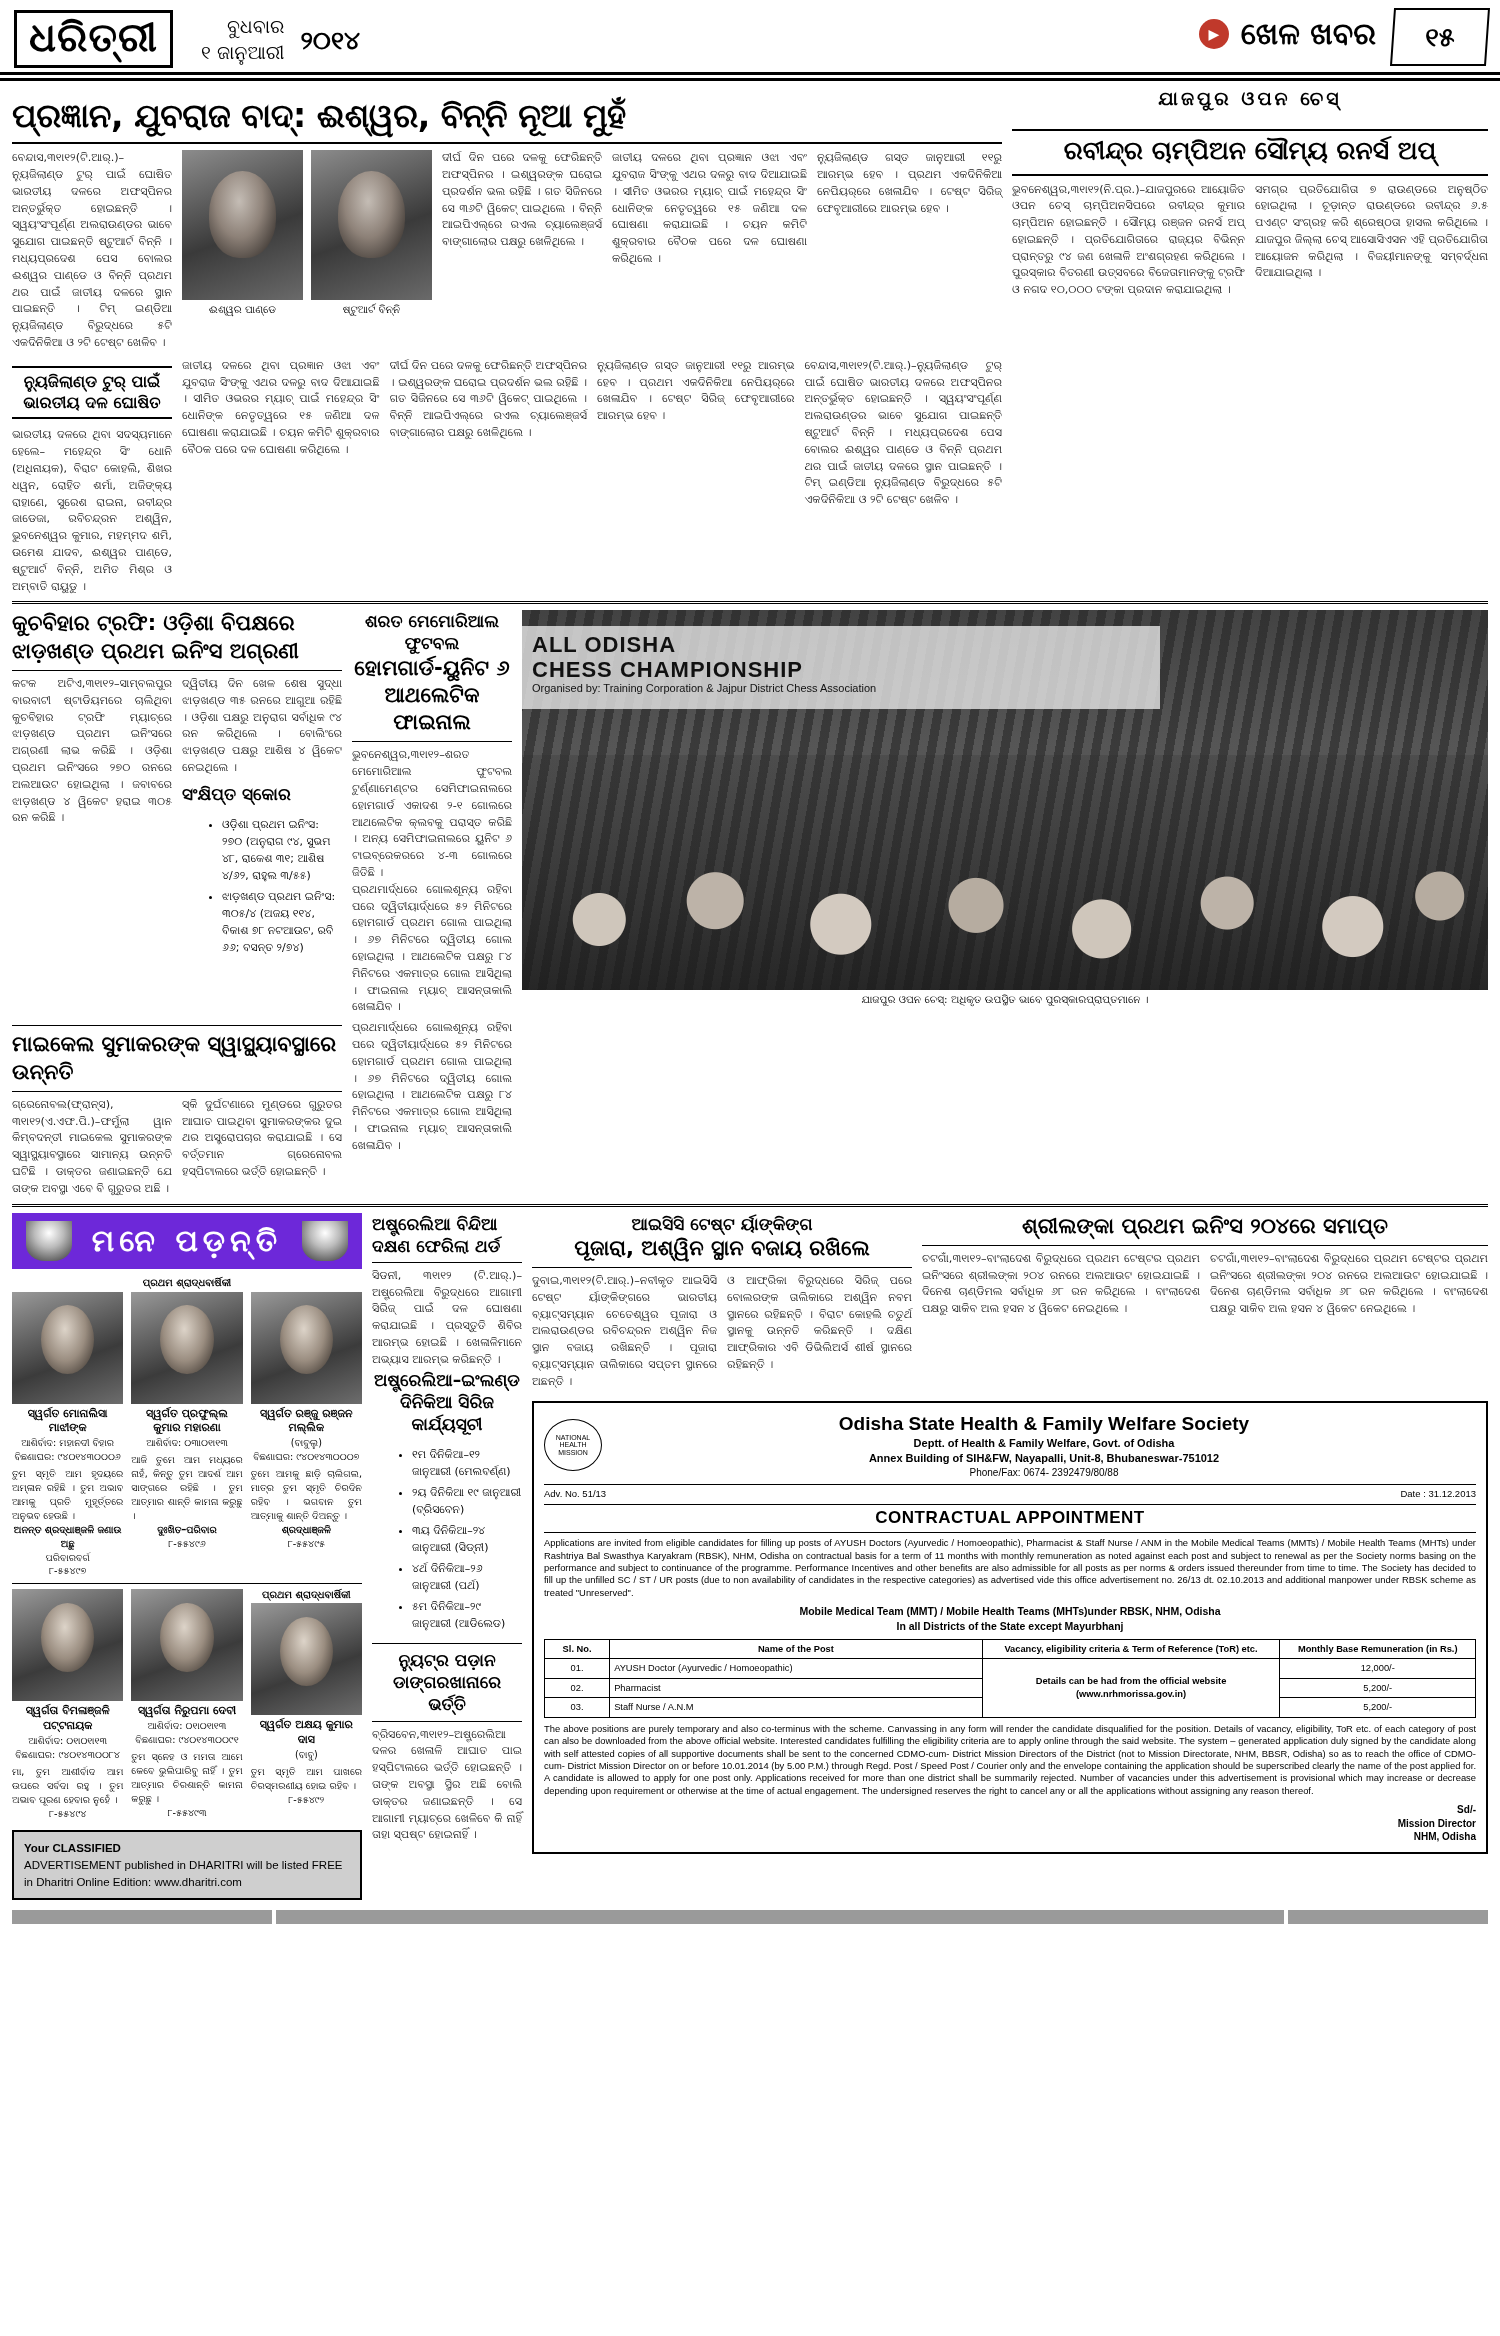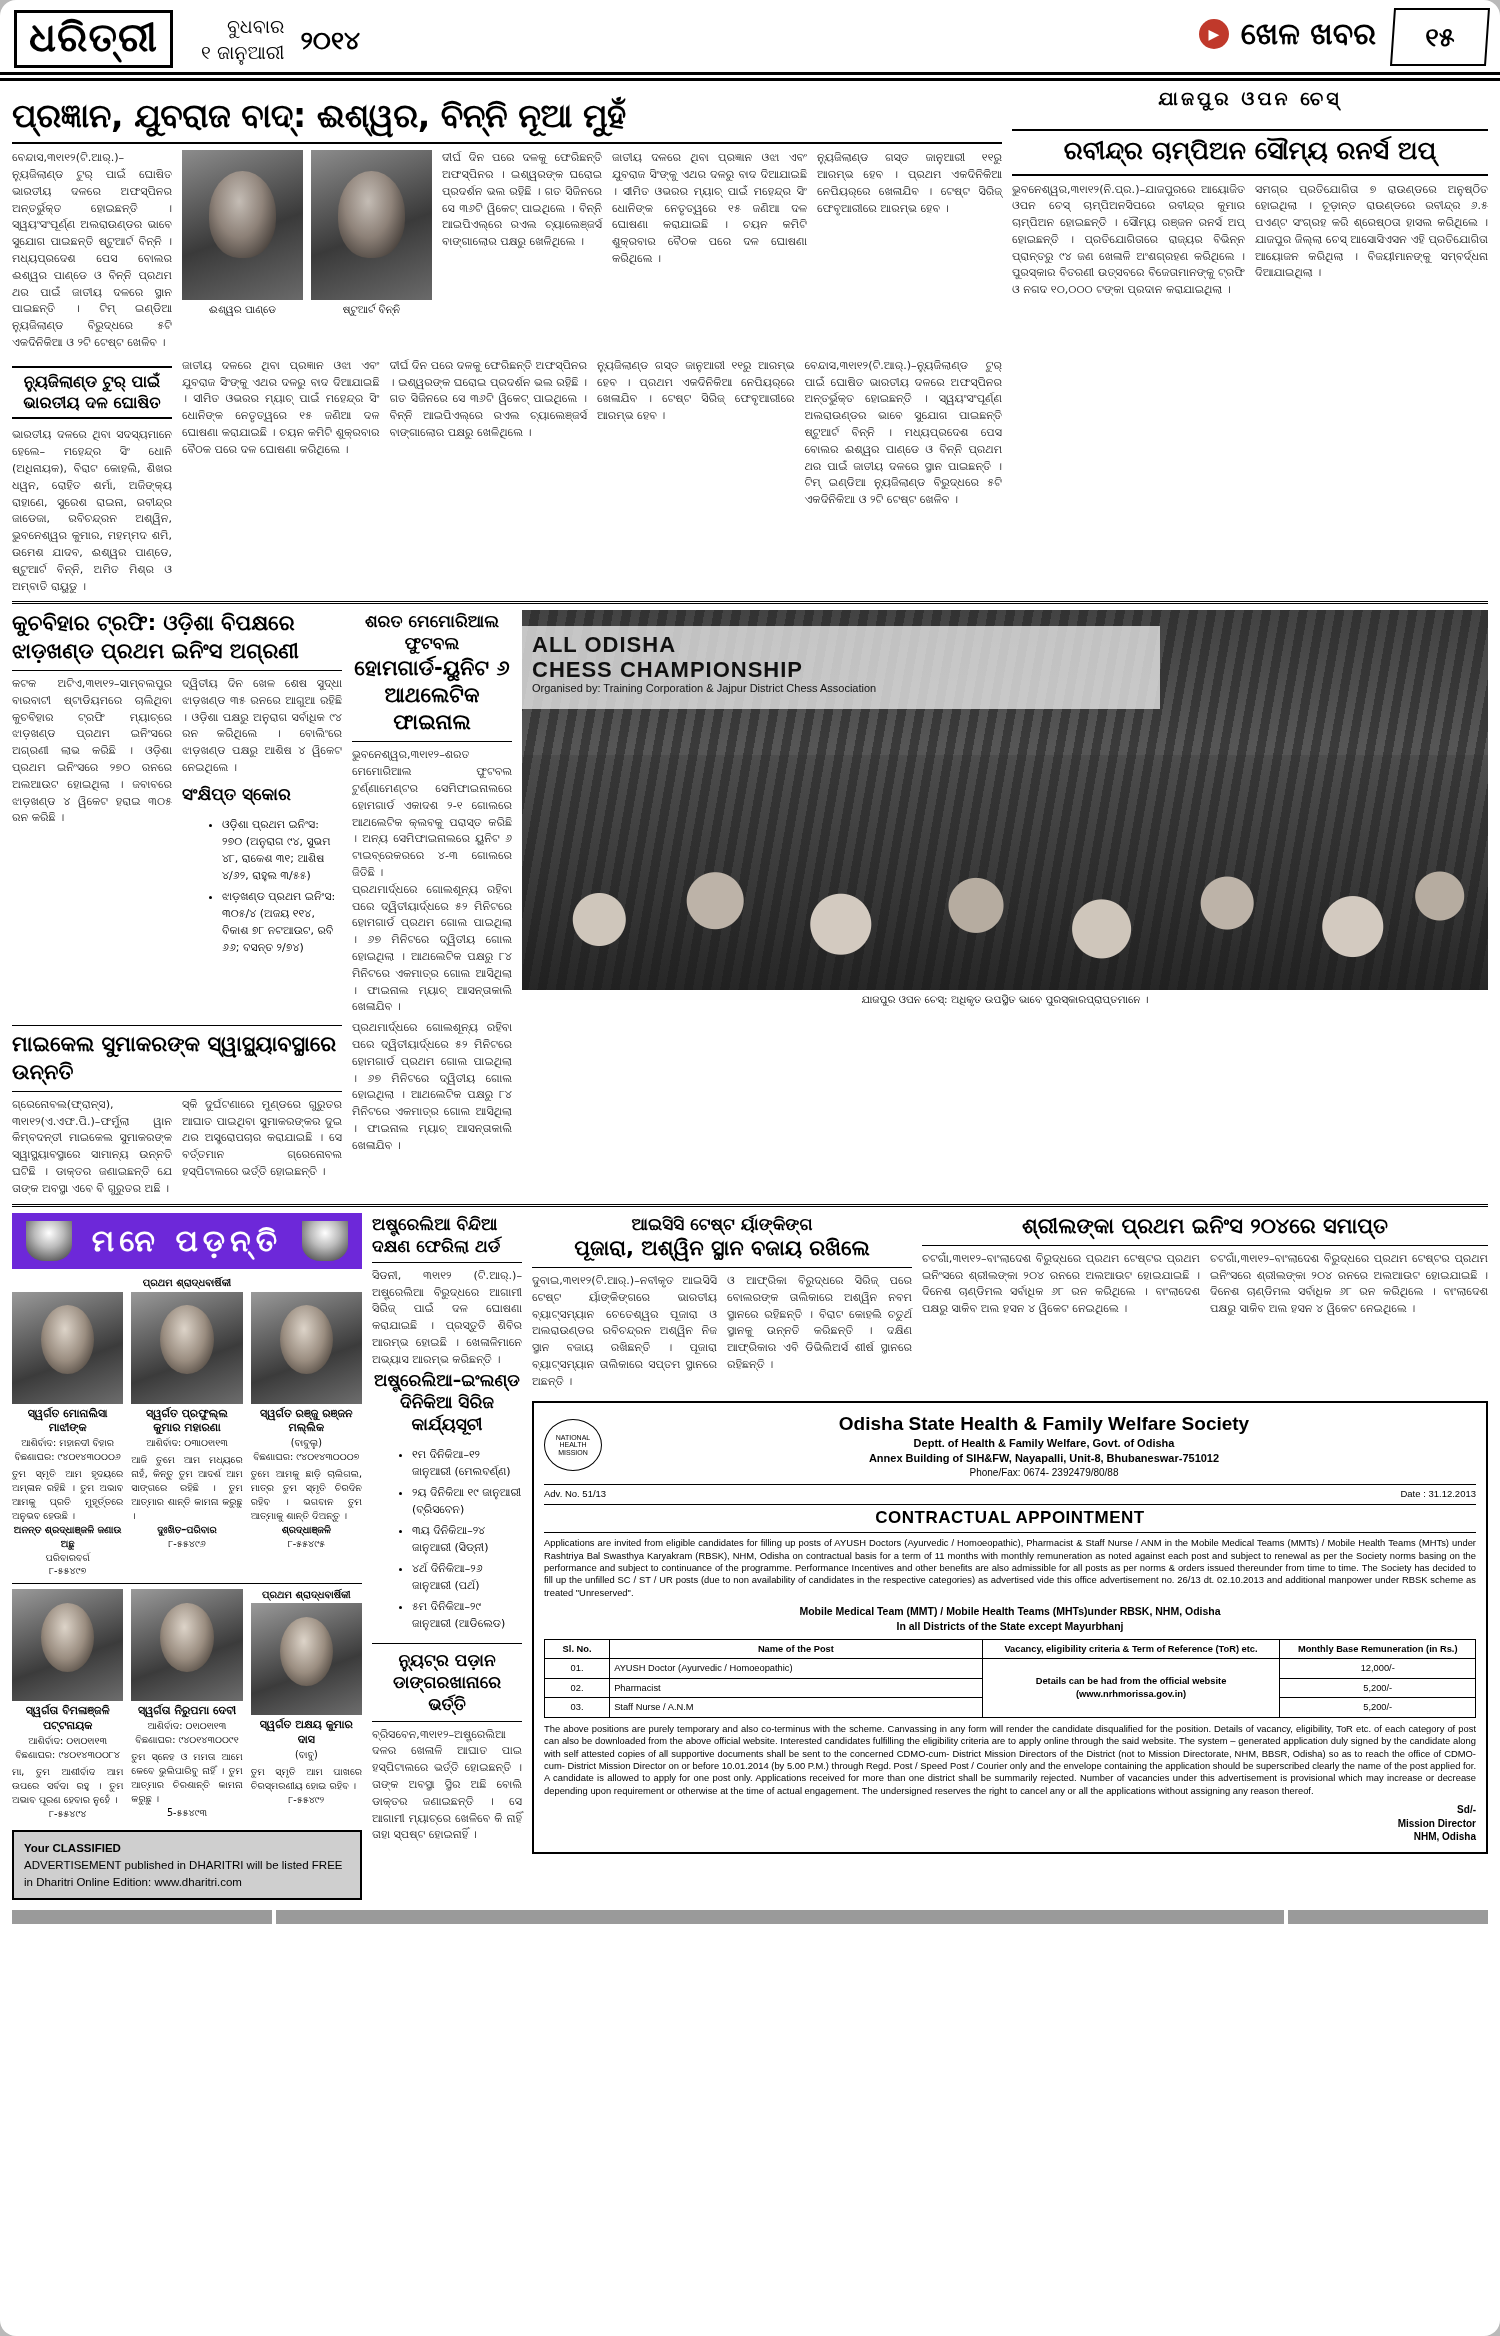--- a/index.html
+++ b/index.html
@@ -8,21 +8,20 @@
     background: #b9b9b9;
     font-family: "Liberation Serif", serif;
   }
   .page {
     width: 1500px;
     min-height: 2336px;
     margin: 0 auto;
     background: #ffffff;
     position: relative;
     padding: 0;
-    border-radius: 16px;
   }
   
   .masthead {
     display: flex;
     align-items: flex-start;
     padding: 10px 14px 4px 14px;
     border-bottom: 3px solid #000;
     position: relative;
   }
   .logo {
@@ -516,21 +515,21 @@
             <div class="obit-meta">ବିଛଣାଘର: ୯୪୦୧୪୩୦୦୮୪</div>
             <div class="obit-meta" style="text-align:justify;margin-top:3px">ମା, ତୁମ ଆଶୀର୍ବାଦ ଆମ ଉପରେ ସର୍ବଦା ରହୁ । ତୁମ ଅଭାବ ପୂରଣ ହେବାର ନୁହେଁ ।</div>
             <div class="obit-meta">୮-୫୫୪୯୪</div>
           </div>
           <div class="obit-card">
             <div class="obit-photo"></div>
             <div class="obit-name">ସ୍ୱର୍ଗତା ନିରୁପମା ଦେବୀ</div>
             <div class="obit-meta">ଆଶିର୍ବାଦ: ୦୧ା୦୧ା୧୩</div>
             <div class="obit-meta">ବିଛଣାଘର: ୯୪୦୧୪୩୦୦୯୧</div>
             <div class="obit-meta" style="text-align:justify;margin-top:3px">ତୁମ ସ୍ନେହ ଓ ମମତା ଆମେ କେବେ ଭୁଲିପାରିବୁ ନାହିଁ । ତୁମ ଆତ୍ମାର ଚିରଶାନ୍ତି କାମନା କରୁଛୁ ।</div>
-            <div class="obit-meta">5-୫୫୪୯୩</div>
+            <div class="obit-meta">୮-୫୫୪୯୩</div>
           </div>
           <div class="obit-card">
             <div style="font-family:'DejaVu Sans',sans-serif;font-size:10px;font-weight:bold;margin-bottom:2px">ପ୍ରଥମ ଶ୍ରାଦ୍ଧବାର୍ଷିକୀ</div>
             <div class="obit-photo"></div>
             <div class="obit-name">ସ୍ୱର୍ଗତ ଅକ୍ଷୟ କୁମାର ଦାସ</div>
             <div class="obit-meta">(ବାବୁ)</div>
             <div class="obit-meta" style="text-align:justify;margin-top:3px">ତୁମ ସ୍ମୃତି ଆମ ପାଖରେ ଚିରସ୍ମରଣୀୟ ହୋଇ ରହିବ ।</div>
             <div class="obit-meta">୮-୫୫୪୯୨</div>
           </div>
         </div>

